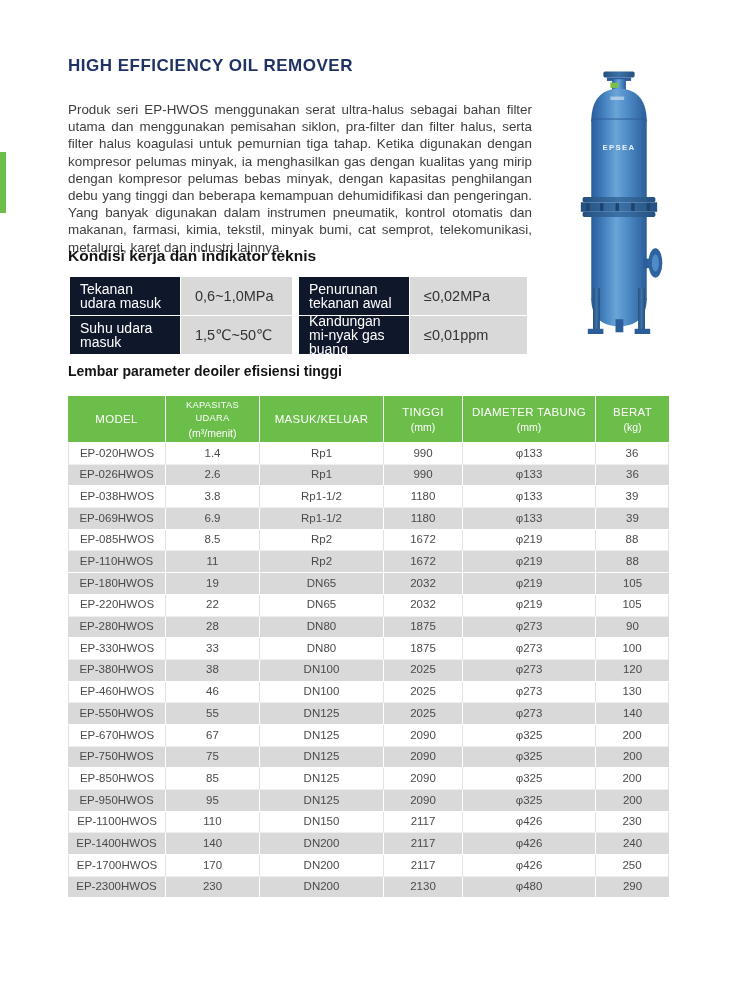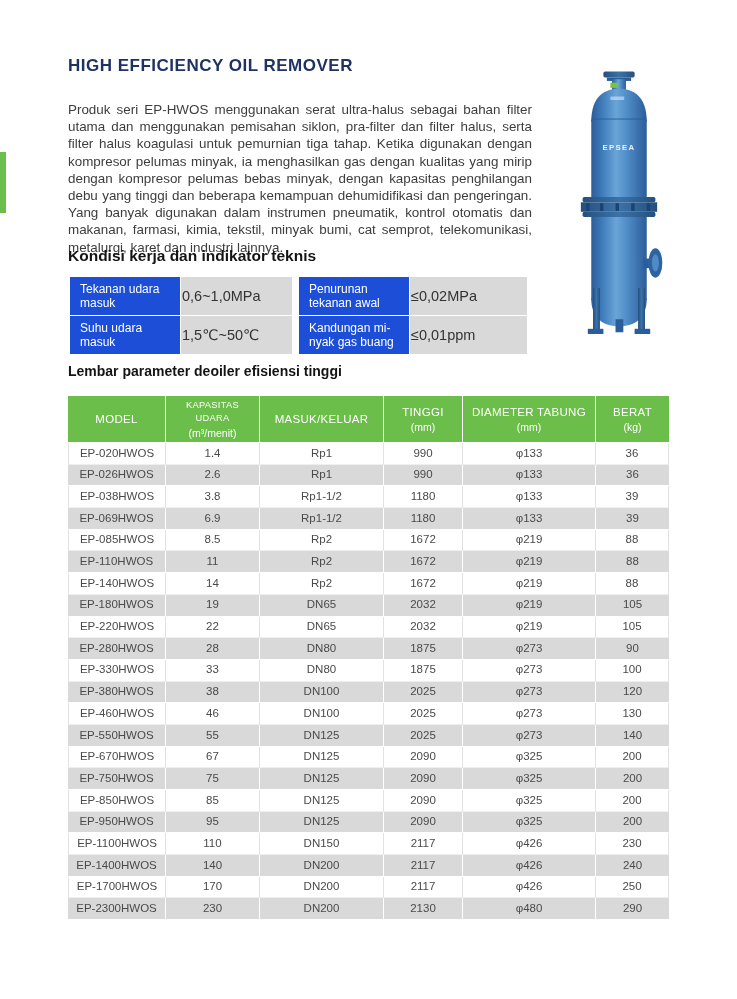--- a/index.html
+++ b/index.html
@@ -16,22 +16,22 @@
 
   .tank{position:absolute;left:567px;top:55px;width:104px;height:298px;}
 
   .h-cond{position:absolute;left:68px;top:247px;margin:0;
           font-size:15.5px;font-weight:bold;color:#141414;}
 
   .cond-grid{position:absolute;left:70px;top:277px;display:grid;
              grid-template-columns:110px 111px 5px 110px 117px;
              grid-template-rows:38px 38px;gap:1px;}
   .cg{display:flex;flex-direction:column;justify-content:center;box-sizing:border-box;}
-  .cg.g{background:#1d4ed8;color:#fff;font-size:12px;padding:0 10px;line-height:14px;}
-  .cg.v{background:#D9D9D9;color:#333;font-size:14.5px;padding:0 1px;}
+  .cg.g{background:#0f172a;color:#fff;font-size:14px;padding:0 10px;line-height:14px;}
+  .cg.v{background:#D9D9D9;color:#333;font-size:14.5px;padding:0 14px;}
   .cg.sp{background:transparent;}
 
   .h-param{position:absolute;left:68px;top:363px;margin:0;
            font-size:14px;font-weight:bold;color:#141414;}
 
   .param{position:absolute;left:68px;top:396px;width:601px;
          border-collapse:separate;border-spacing:0;table-layout:fixed;}
   .param thead th{background:#6CBE4A;color:#fff;font-weight:normal;height:47px;
                   vertical-align:middle;text-align:center;padding:0 2px;
                   border-right:1px solid #fff;border-bottom:1px solid #fff;box-sizing:border-box;}
@@ -199,28 +199,20 @@
           <td>88</td>
         </tr>
         <tr class="gray">
           <td>EP-110HWOS</td>
           <td>11</td>
           <td>Rp2</td>
           <td>1672</td>
           <td>φ219</td>
           <td>88</td>
         </tr>
-        <tr class="white">
-          <td>EP-140HWOS</td>
-          <td>14</td>
-          <td>Rp2</td>
-          <td>1672</td>
-          <td>φ219</td>
-          <td>88</td>
-        </tr>
         <tr class="gray">
           <td>EP-180HWOS</td>
           <td>19</td>
           <td>DN65</td>
           <td>2032</td>
           <td>φ219</td>
           <td>105</td>
         </tr>
         <tr class="white">
           <td>EP-220HWOS</td>

